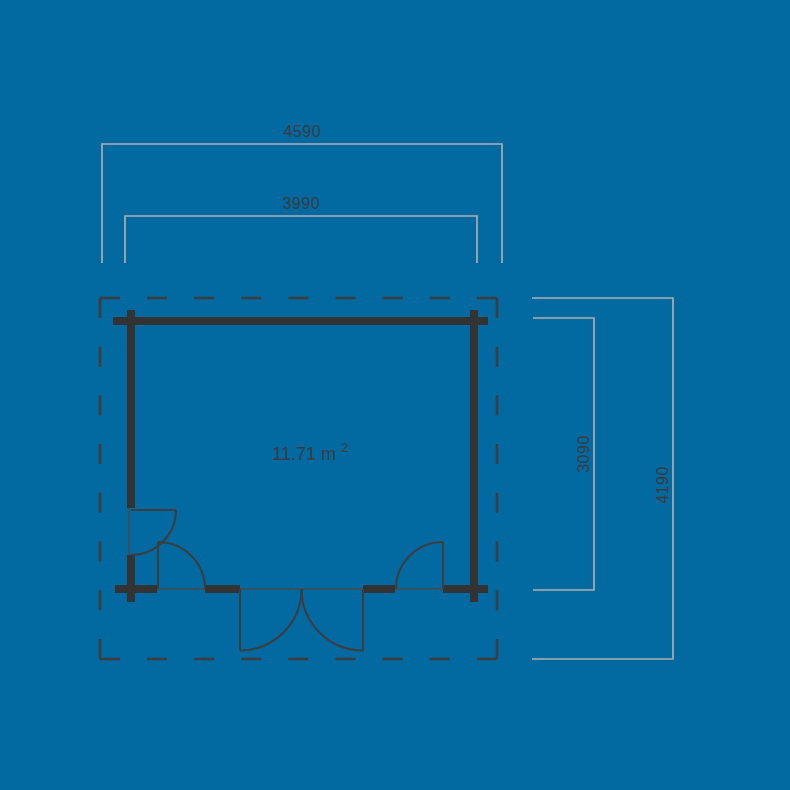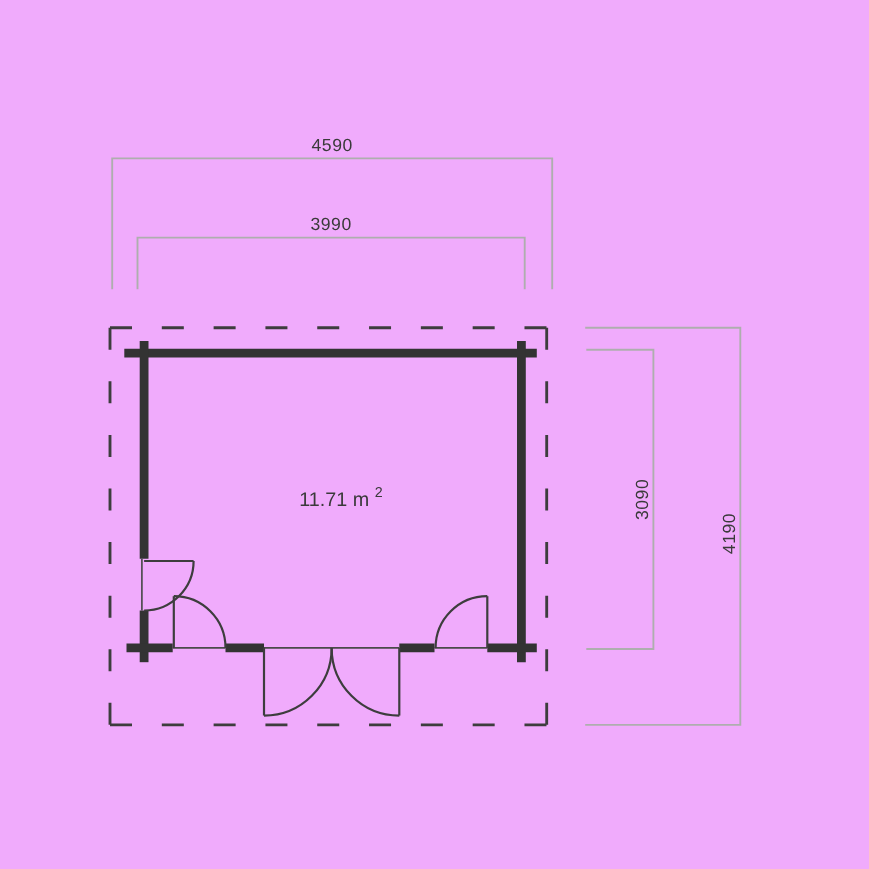--- a/index.html
+++ b/index.html
@@ -7,21 +7,21 @@
     padding: 0;
     background: #ffffff;
     width: 790px;
     height: 790px;
     font-family: "Liberation Sans", sans-serif;
   }
   .plan-canvas {
     position: relative;
     width: 790px;
     height: 790px;
-    background: #f0abfc;
+    background: #0369a1;
     overflow: hidden;
   }
   svg text {
     font-family: "Liberation Sans", sans-serif;
   }
   .dim-label {
     font-size: 16px;
     letter-spacing: 0.5px;
   }
   .area-label {

